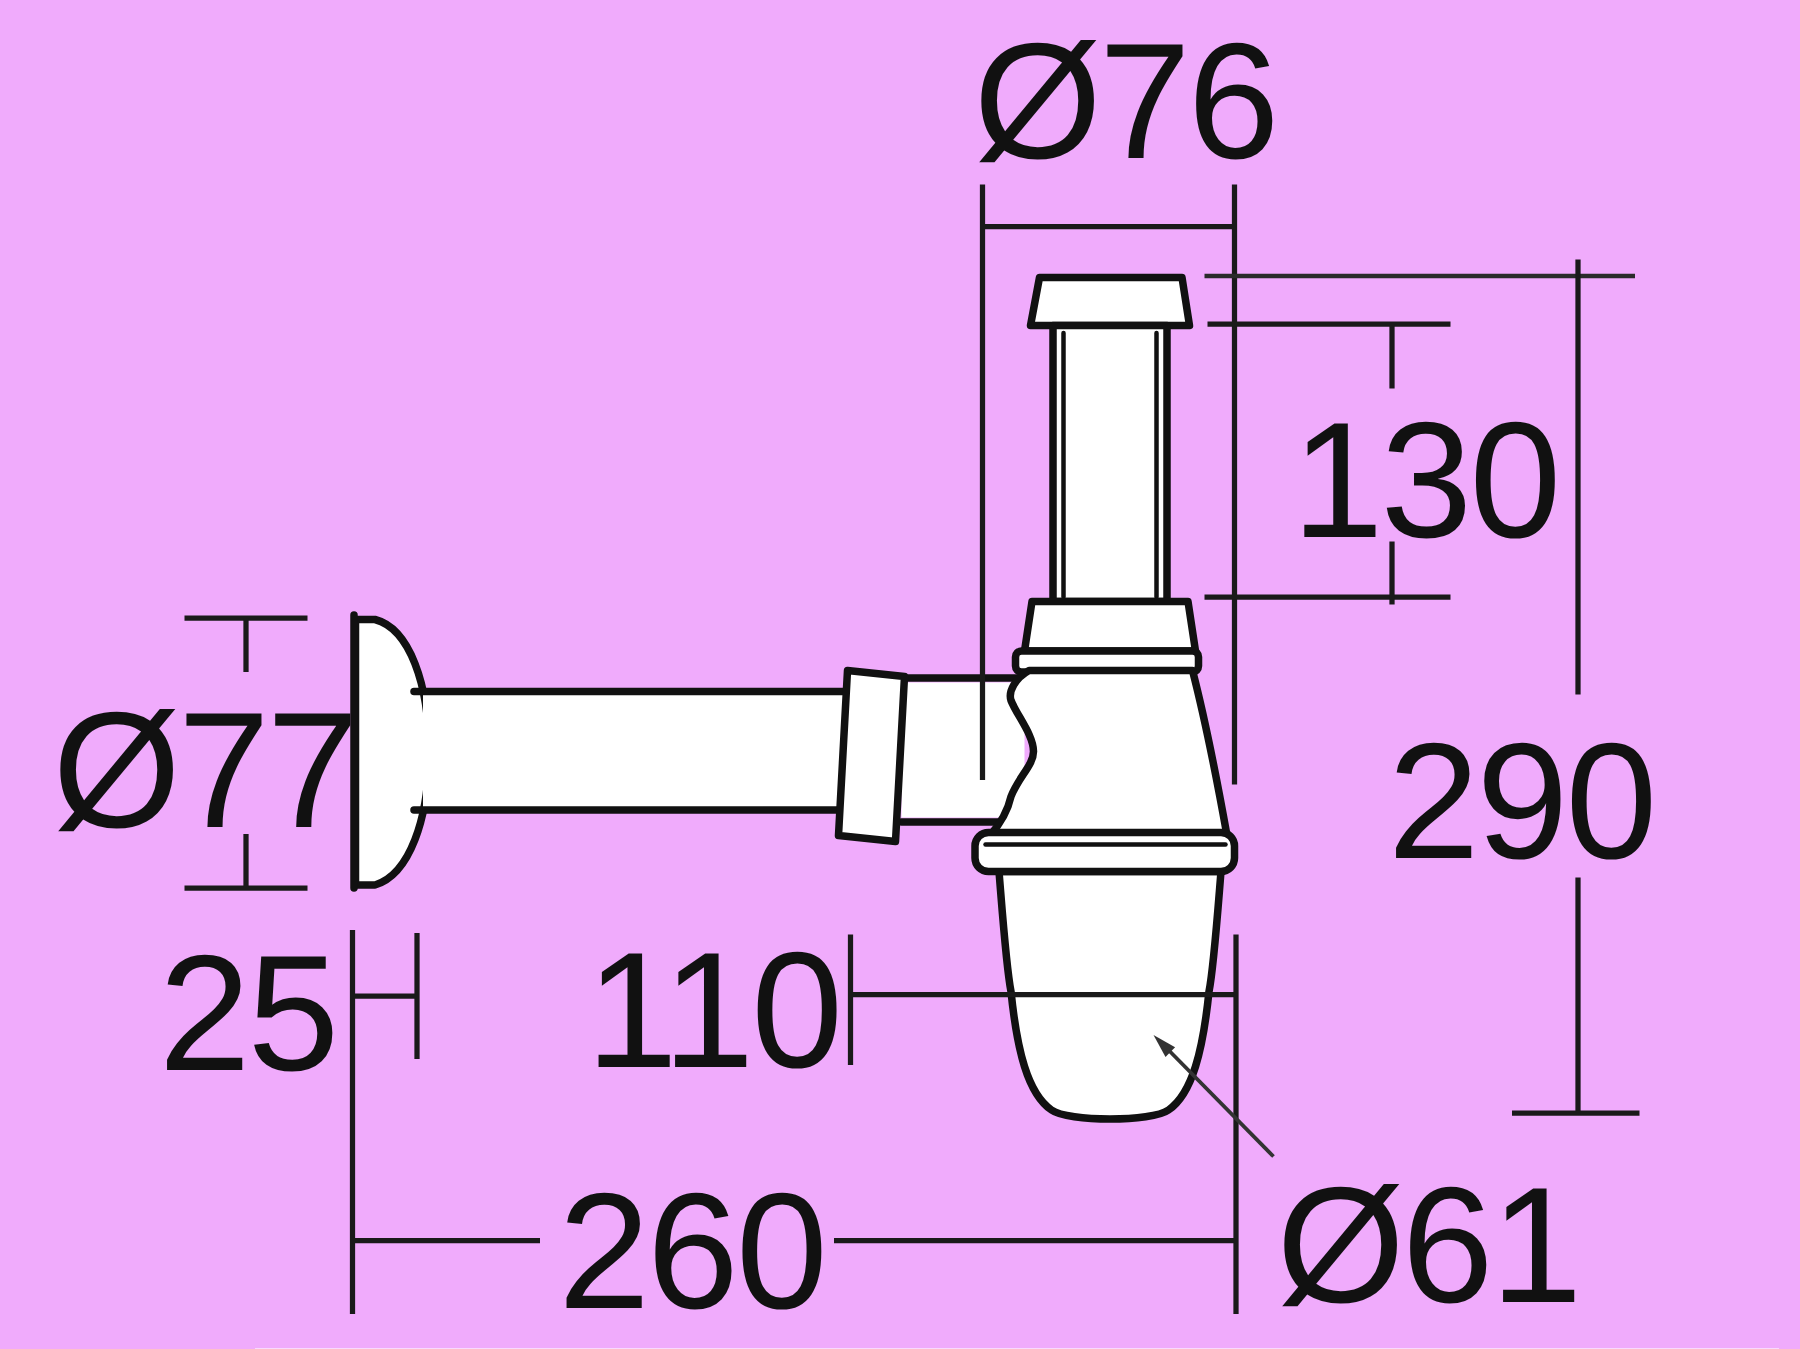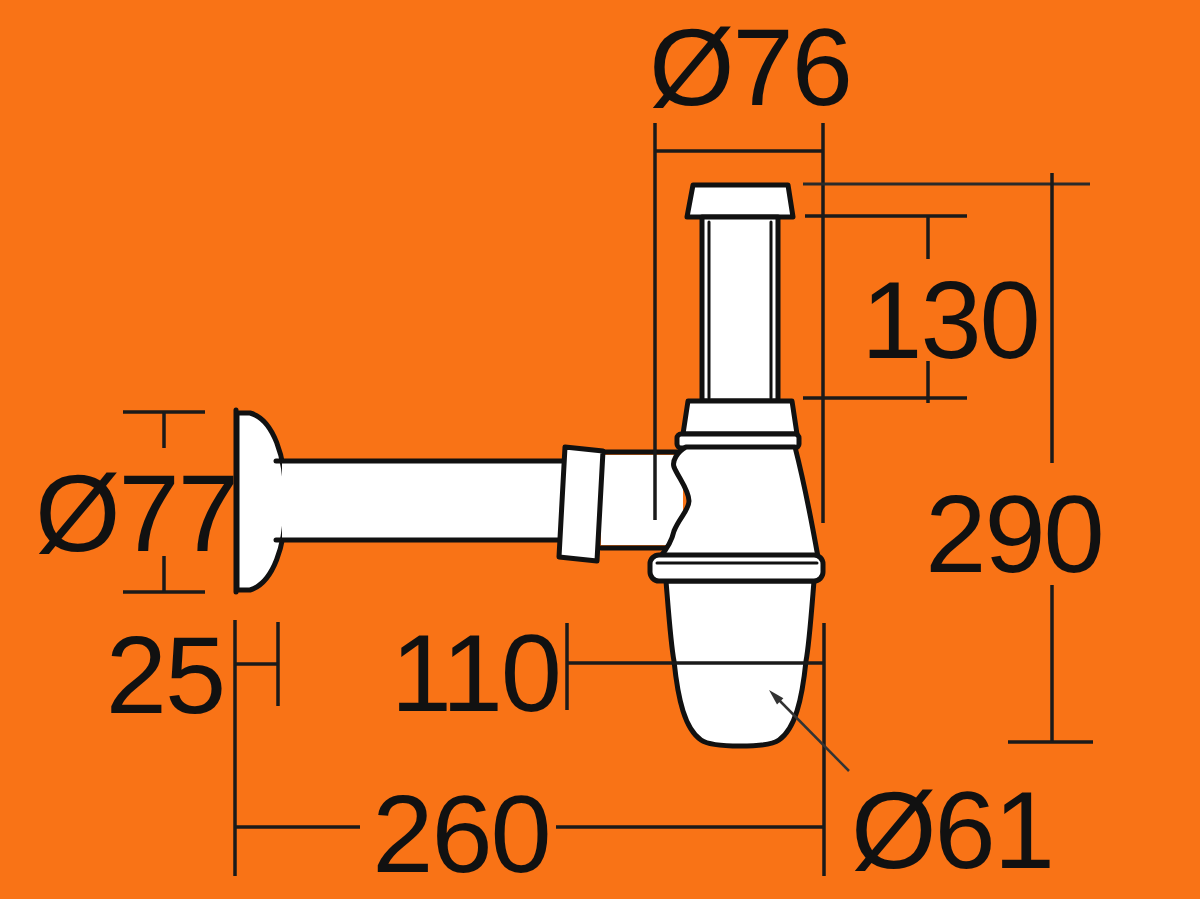--- a/index.html
+++ b/index.html
@@ -3,21 +3,21 @@
 <meta charset="utf-8">
 <style>
   html, body {
     margin: 0;
     padding: 0;
     background: #ffffff;
   }
   .drawing-canvas {
     width: 1200px;
     height: 899px;
-    background: #f97316;
+    background: #f0abfc;
     position: relative;
     overflow: hidden;
   }
   svg { display: block; }
   .dim-label {
     font-family: "Liberation Sans", sans-serif;
     font-size: 110px;
     letter-spacing: -2px;
     fill: #111111;
     stroke: none;

